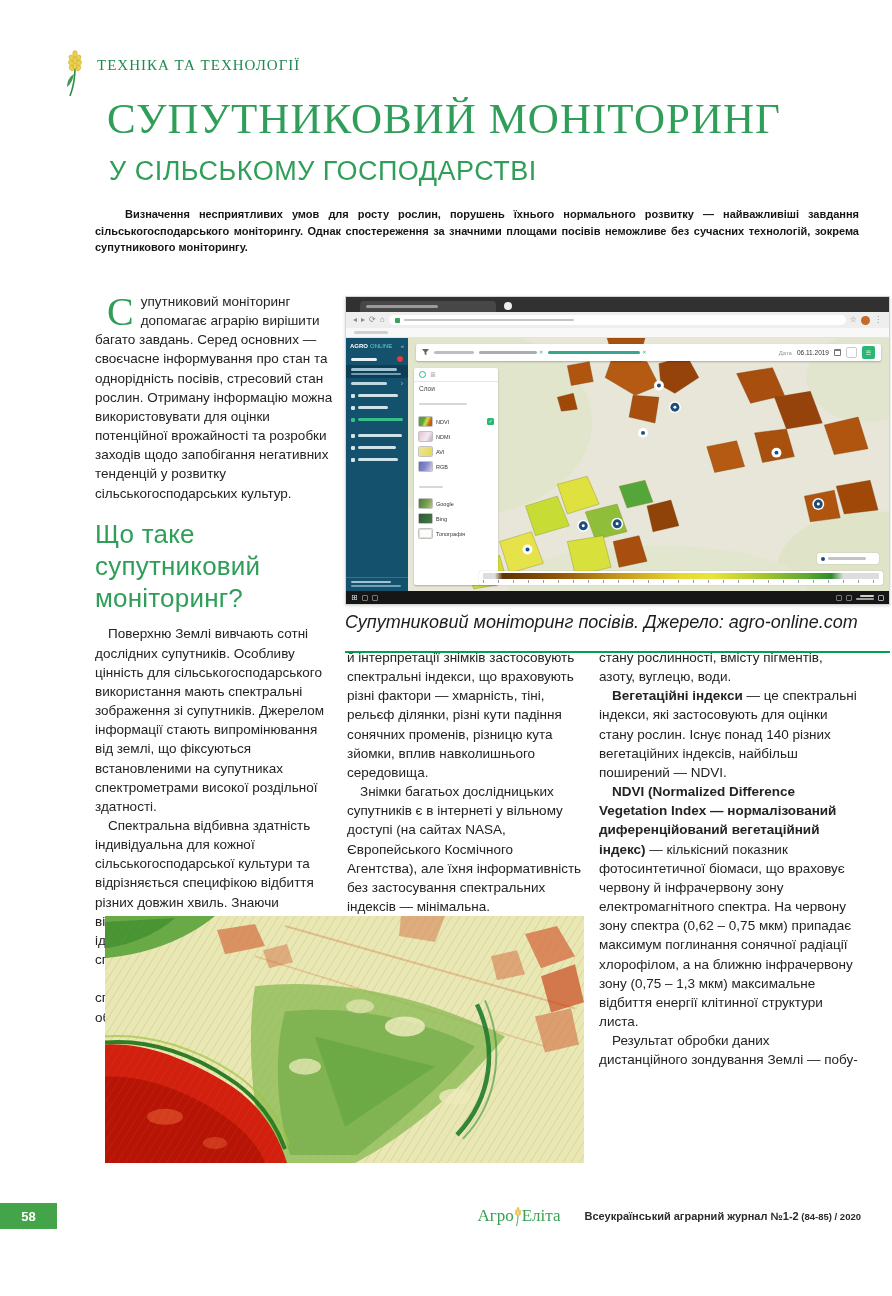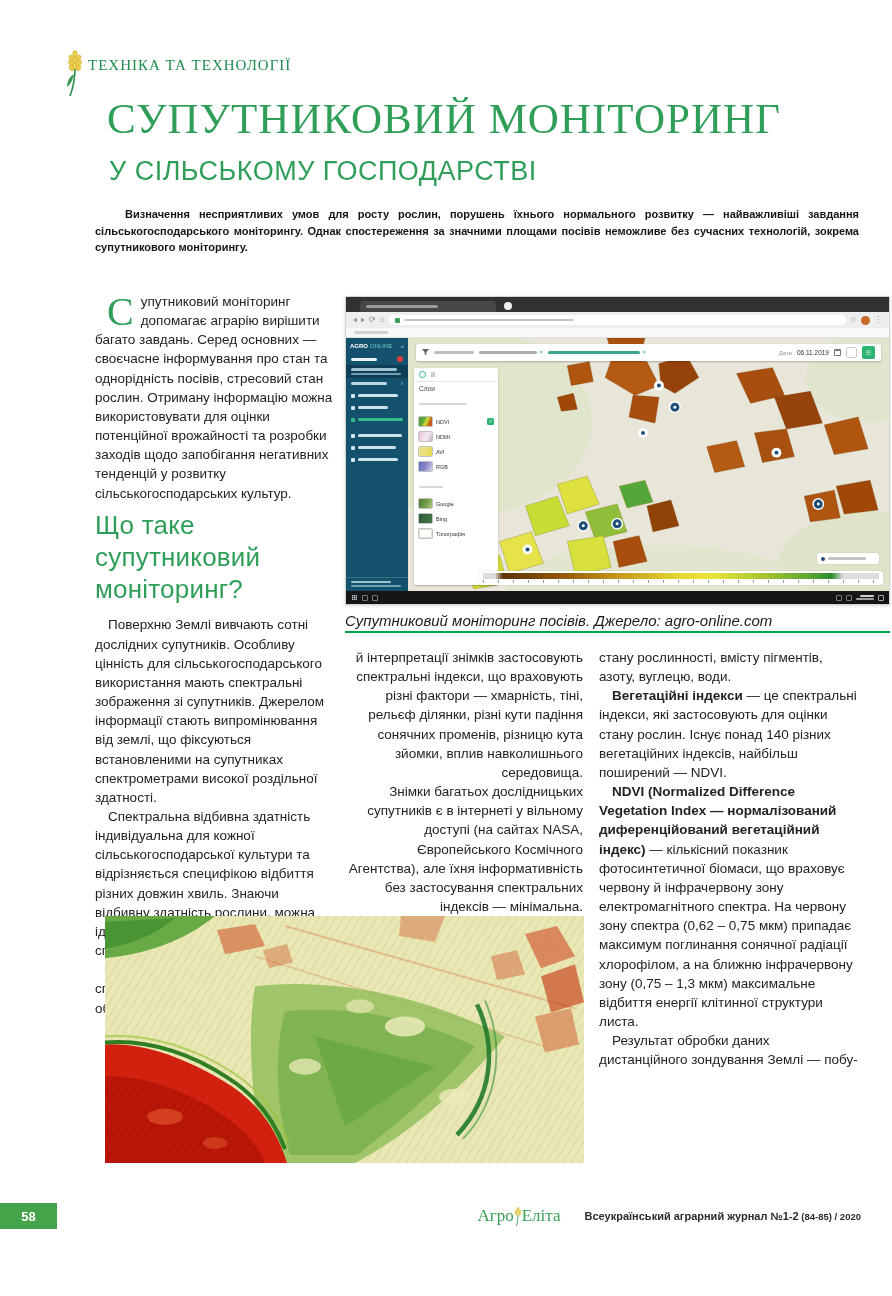--- a/index.html
+++ b/index.html
@@ -2,43 +2,43 @@
 <html><head>
 <meta charset="utf-8">
 <style>
   html,body{margin:0;padding:0;background:#e9e9e9;}
   .page{position:relative;width:892px;height:1296px;background:#fff;margin:0 auto;
         font-family:"Liberation Sans","DejaVu Sans",sans-serif;color:#262222;overflow:hidden;}
   .abs{position:absolute;}
   .bar{display:inline-block;height:3px;border-radius:2px;background:#c9ced3;vertical-align:middle;}
 
   
-  .kicker{left:62px;top:50px;display:flex;align-items:flex-start;}
+  .kicker{left:62px;top:50px;display:flex;align-items:flex-start;gap:9px;}
   .kicker-label{font-family:"Liberation Serif","DejaVu Serif",serif;font-size:15px;color:#1f8b4d;
                 letter-spacing:1px;margin-top:7px;}
   .title{left:107px;top:94px;font-family:"Liberation Serif","DejaVu Serif",serif;font-size:43px;
          color:#2f9e58;letter-spacing:1px;white-space:nowrap;}
   .subtitle{left:109px;top:156px;font-size:27px;color:#2f9e58;letter-spacing:.5px;white-space:nowrap;}
   .lede{left:95px;top:206px;width:764px;font-size:11px;font-weight:bold;line-height:1.5;
         text-align:justify;text-indent:30px;color:#171513;}
 
   
   .col{font-size:13.5px;line-height:1.42;}
   .col p{margin:0;}
   .col p.indent{text-indent:13px;}
   .col1{left:95px;top:292px;width:238px;}
-  .col2{left:347px;top:648px;width:236px;text-align:right;}
+  .col2{left:347px;top:648px;width:236px;}
   .col3{left:599px;top:648px;width:259px;}
-  .h2{font-size:26px;line-height:1.24;color:#2f9e58;font-weight:400;margin:6px 0 10px;letter-spacing:.2px;}
+  .h2{font-size:26px;line-height:1.24;color:#2f9e58;font-weight:400;margin:15px 0 10px;letter-spacing:.2px;}
   .col3 .h2{margin-top:9px;}
   .dropcap{float:left;font-family:"Liberation Serif","DejaVu Serif",serif;font-size:40px;line-height:.8;
            color:#2f9e58;margin:4px 7px 0 12px;}
 
   
-  .fig-caption{font-style:italic;font-size:15px;color:#1d1d1b;padding-bottom:2px;
+  .fig-caption{font-style:italic;font-size:18px;color:#1d1d1b;padding-bottom:18px;
                border-bottom:2.5px solid #00a14f;}
   .cap-app{left:345px;top:612px;width:545px;}
   .cap-ndvi{left:105px;top:1170px;width:479px;}
 
   
   .fig-app{left:345px;top:296px;width:545px;height:309px;border:1px solid #d4d4d0;box-sizing:border-box;
            display:flex;flex-direction:column;background:#e6e4d6;box-shadow:0 1px 3px rgba(0,0,0,.15);}
   .b-titlebar{height:15px;background:#313131;display:flex;align-items:flex-end;padding:0 0 0 14px;gap:8px;flex:none;}
   .b-tab{width:124px;height:11px;background:#474747;border-radius:4px 4px 0 0;display:flex;align-items:center;padding:0 6px;}
   .b-ext{width:8px;height:8px;border-radius:50%;background:#eee;margin-bottom:2px;}

